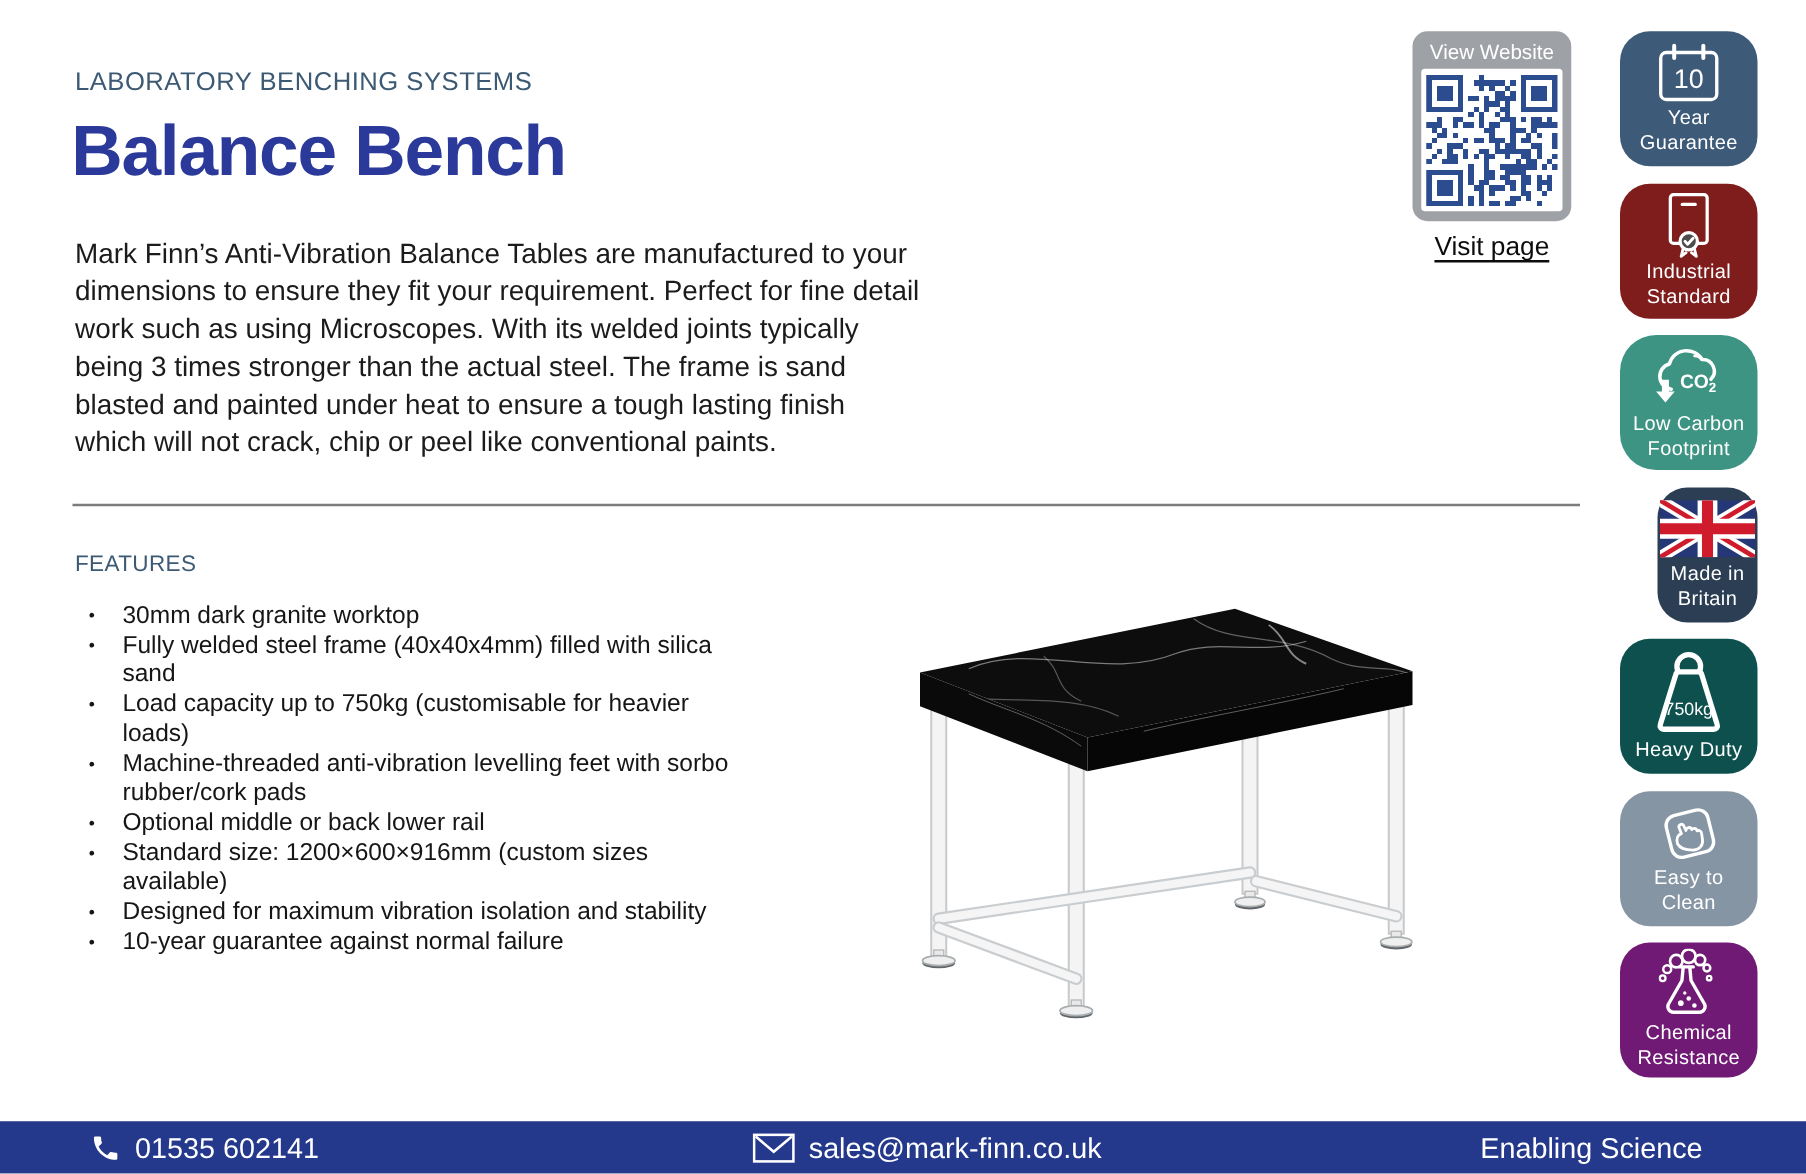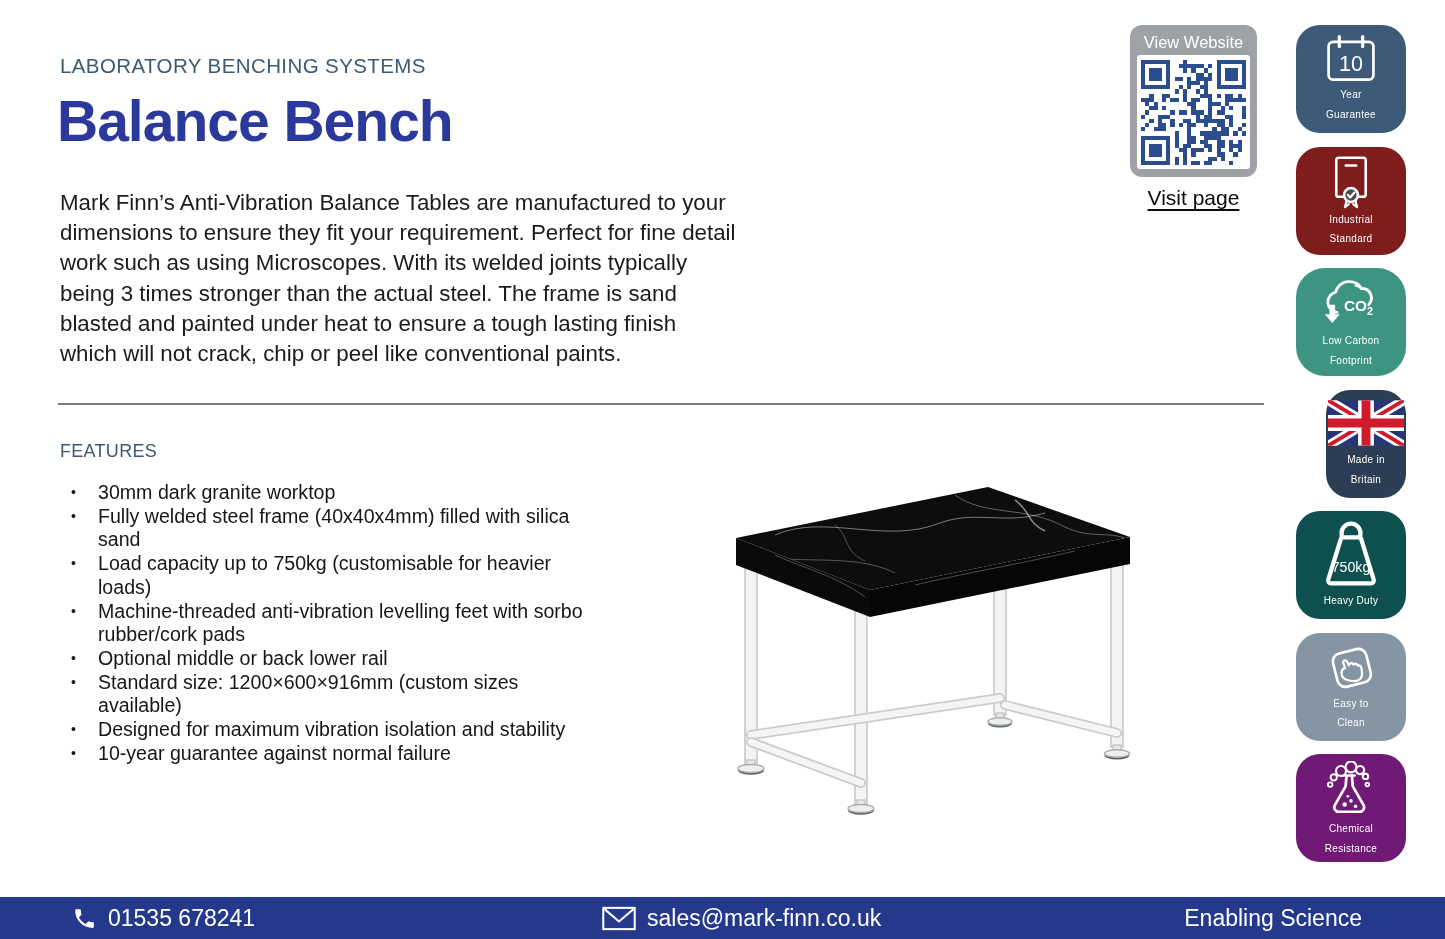--- a/index.html
+++ b/index.html
@@ -21,23 +21,23 @@
   .features-list .dot { width:12px; margin:0 15px 0 9px; font-size:14px; flex:0 0 auto; }
   .features-list .ftext { flex:1; max-width:505px; }
   
   .qr-box { position:absolute; left:1130px; top:25px; width:127px; height:152px; background:#9ea1a5; border-radius:12px; padding-top:6px; }
   .qr-caption { text-align:center; color:#ffffff; font-size:16.5px; line-height:22px; }
   .qr-white { width:113px; height:114px; margin:2px auto 0; background:#ffffff; border-radius:3px; display:flex; align-items:center; justify-content:center; }
   .qr-white svg { width:105px; height:105px; }
   .visit-page { position:absolute; left:1130px; top:186px; width:127px; text-align:center; font-size:21px; color:#0c0c0c; text-decoration:underline; text-underline-offset:4px; }
   
   .badge-col { position:absolute; left:1296px; top:25px; width:110px; display:flex; flex-direction:column; gap:13.5px; }
-  .badge { height:108px; border-radius:24px; display:flex; flex-direction:column; align-items:center; justify-content:space-between; padding:7px 2px 8px; gap:1px; }
+  .badge { height:108px; border-radius:24px; display:flex; flex-direction:column; align-items:center; justify-content:center; padding:7px 2px 8px; gap:1px; }
   .badge .icon-wrap { flex:1; display:flex; align-items:center; justify-content:center; width:100%; }
-  .badge-label { color:#ffffff; font-size:10px; line-height:18.8px; text-align:center; letter-spacing:.3px; }
+  .badge-label { color:#ffffff; font-size:16px; line-height:18.8px; text-align:center; letter-spacing:.3px; }
   
   .bench { position:absolute; left:715px; top:465px; width:445px; height:360px; }
   
   .footer { position:absolute; left:0; top:897px; width:1445px; height:42px; }
   .footer-inner { position:relative; width:100%; height:100%; color:#fff; }
   .f-group { position:absolute; top:0; height:100%; display:flex; align-items:center; gap:11px; font-size:23px; color:#fff; text-decoration:none; }
   .f-phone { left:72px; }
   .f-email { left:602px; }
   .f-tagline { position:absolute; right:83px; top:0; height:100%; display:flex; align-items:center; font-size:23px; }
 </style>
@@ -471,21 +471,21 @@
       <path d="M200,120 C250,108 300,100 360,86"></path>
     </g>
   </svg>
 
   <footer class="footer" style="background: rgb(36, 56, 140);">
     <div class="footer-inner">
       <a class="f-group f-phone" href="#">
         <svg width="25" height="25" viewBox="0 0 24 24">
             <path fill="#ffffff" d="M6.62 10.79c1.44 2.83 3.76 5.14 6.59 6.59l2.2-2.2c.27-.27.67-.36 1.02-.24 1.12.37 2.33.57 3.57.57.55 0 1 .45 1 1V20c0 .55-.45 1-1 1-9.39 0-17-7.61-17-17 0-.55.45-1 1-1h3.5c.55 0 1 .45 1 1 0 1.25.2 2.45.57 3.57.11.35.03.74-.25 1.02l-2.2 2.2z"></path>
           </svg>
-        <span>01535 678241</span>
+        <span>01535 602141</span>
       </a>
       <a class="f-group f-email" href="#">
         <svg width="34" height="25" viewBox="0 0 40 28" fill="none" stroke="#ffffff" stroke-width="2.4">
             <rect x="1.5" y="1.5" width="37" height="25"></rect>
             <path d="M3,3 L20,17.5 L37,3"></path>
           </svg>
         <span>sales@mark-finn.co.uk</span>
       </a>
       <div class="f-tagline">Enabling Science</div>
     </div>

